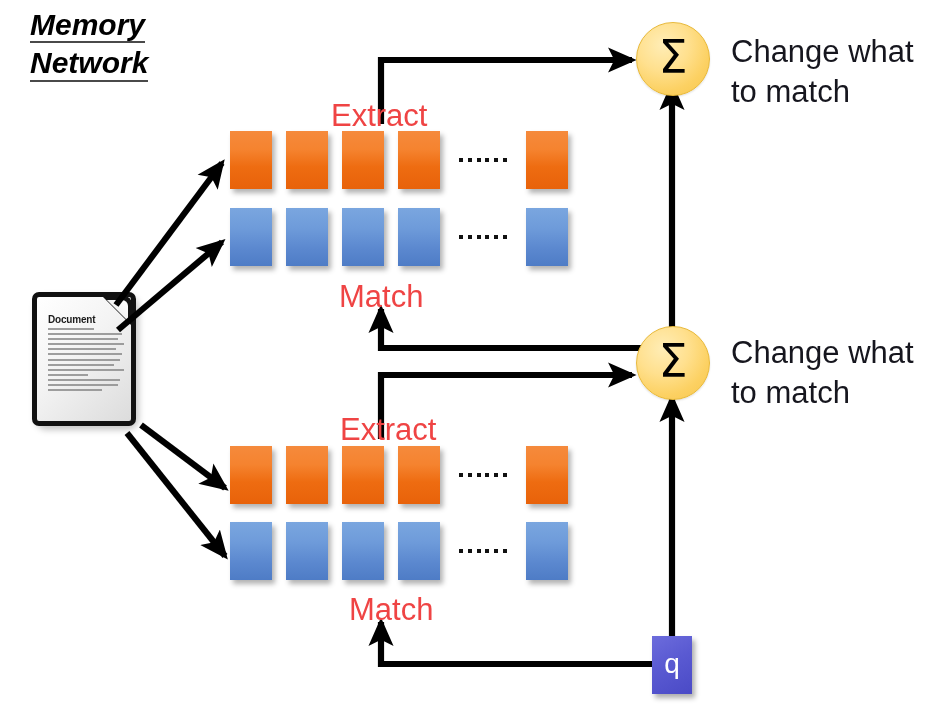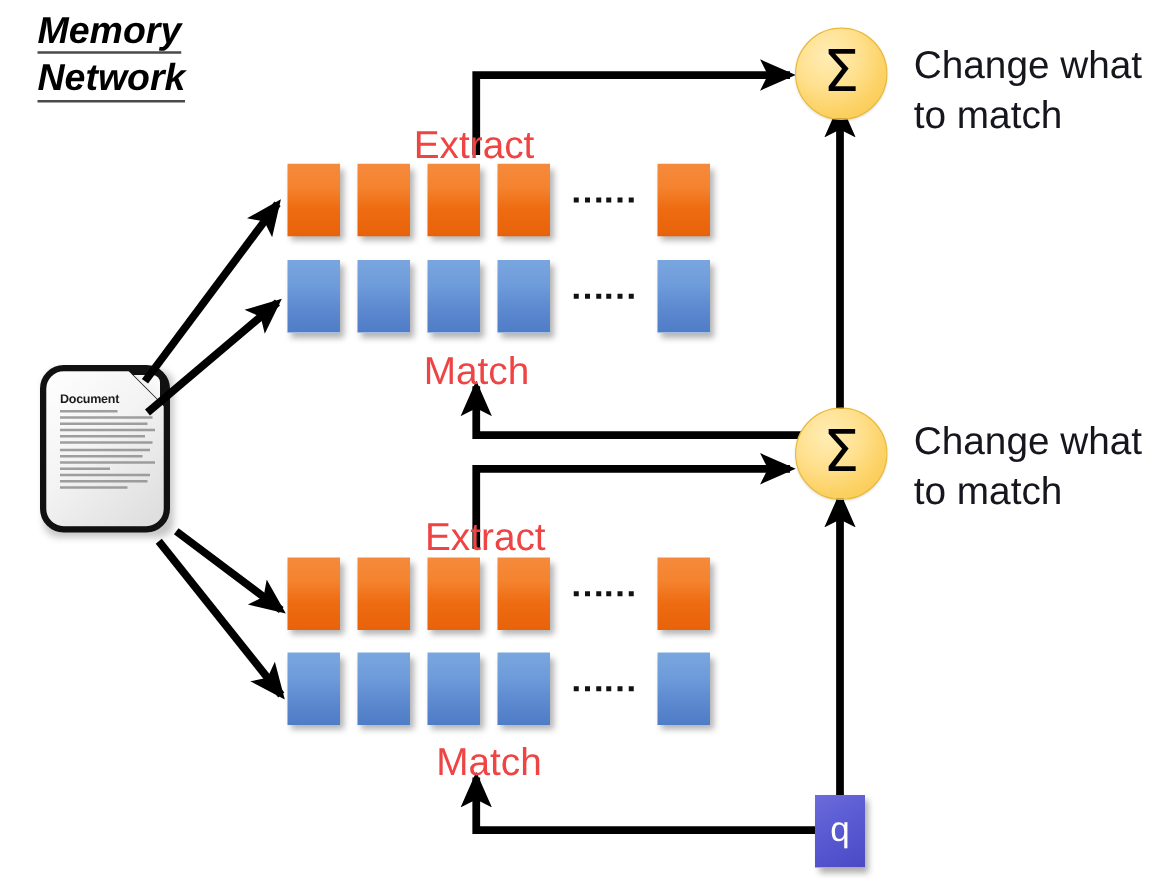--- a/index.html
+++ b/index.html
@@ -67,21 +67,21 @@
   }
   .qbox span{transform:translateY(-1px);}
 
   
   .docicon{position:absolute;left:32px;top:292px;width:104px;height:134px;}
   .doc-shadow{position:absolute;left:3px;top:4px;width:104px;height:134px;
     background:rgba(0,0,0,0.22);border-radius:12px;filter:blur(3px);}
   .doc-body{
     position:absolute;left:0;top:0;width:104px;height:134px;
     background:linear-gradient(135deg,#ffffff 0%,#f3f3f3 45%,#dcdcdc 100%);
-    border:5px solid #111;border-radius:19px;box-sizing:border-box;
+    border:5px solid #111;border-radius:7px;box-sizing:border-box;
   }
   .doc-fold{
     position:absolute;right:-1px;top:-1px;width:30px;height:30px;
     background:#111;
     clip-path:polygon(100% 0,0 0,100% 100%);
     border-top-right-radius:8px;
   }
   .doc-fold-inner{
     position:absolute;right:3px;top:3px;width:24px;height:24px;
     background:linear-gradient(225deg,#ffffff 0%,#e2e2e2 100%);

